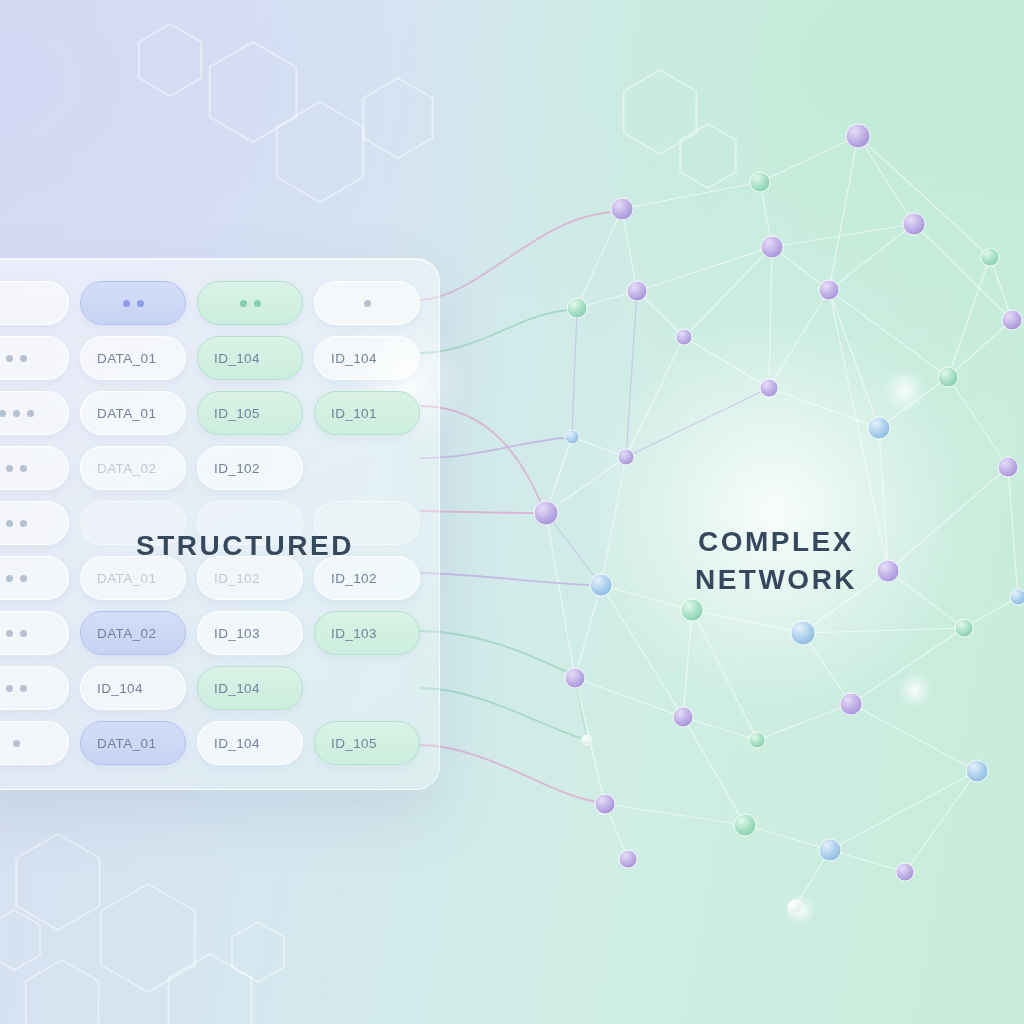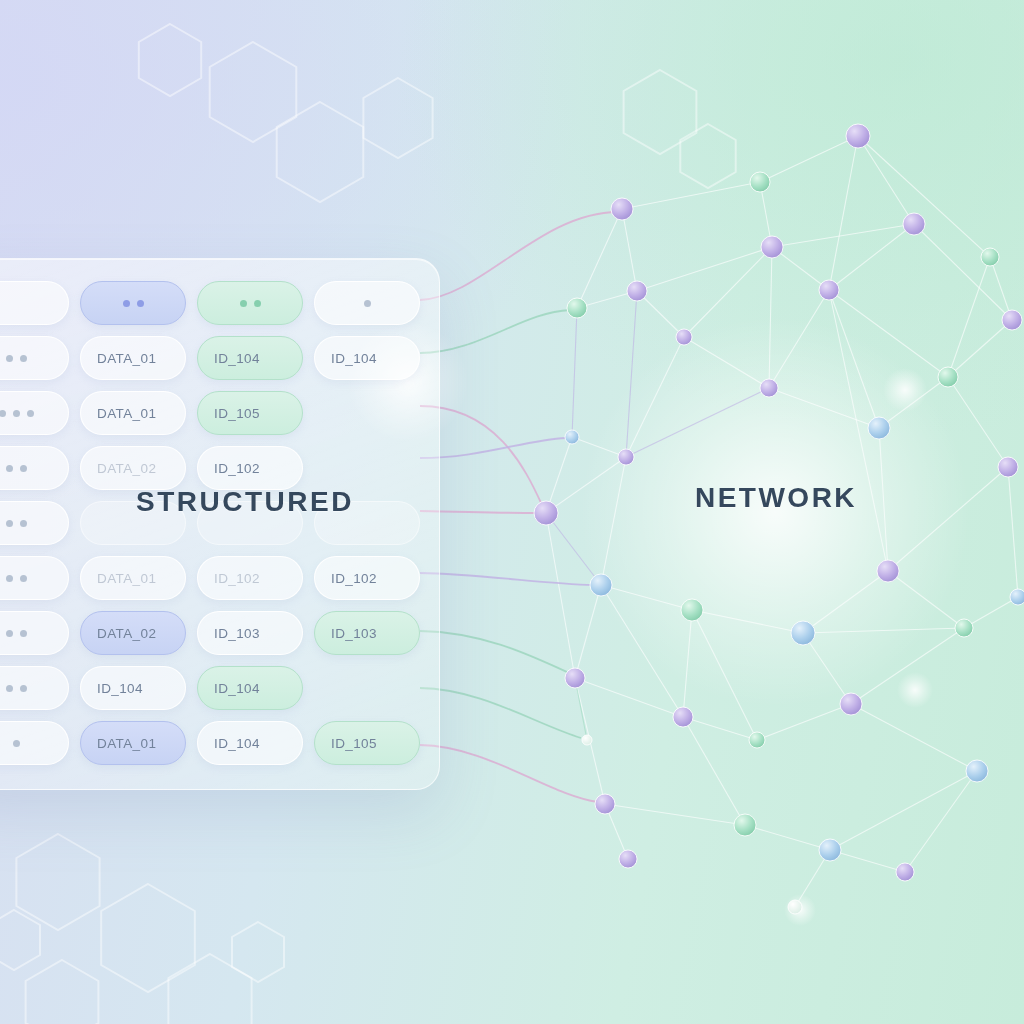--- a/index.html
+++ b/index.html
@@ -41,21 +41,21 @@
   .cell.faded .lbl{color:rgba(114,130,154,.4)}
   .dots{display:flex;gap:7px;align-items:center;margin:0 auto}
   .dot{width:7px;height:7px;border-radius:50%;background:#b6c2d2}
   .cell.blue .dot{background:#8e9de6}
   .cell.green .dot{background:#86cfae}
 
   
   .title{
     position:absolute;z-index:3;text-align:center;
     font-size:28px;font-weight:600;letter-spacing:2.5px;
-    color:#35485d;line-height:38px;
+    color:#35485d;line-height:38px;margin-top:44px;
   }
   .title.left{left:45px;top:483px;width:400px;text-shadow:0 1px 0 rgba(255,255,255,.5)}
   .title.right{left:576px;top:479px;width:400px;text-shadow:0 1px 0 rgba(255,255,255,.5)}
 
   
   .edge{stroke:rgba(255,255,255,.62);stroke-width:1.1}
   .edge.lav{stroke:rgba(187,172,228,.55)}
   .edge.grn{stroke:rgba(150,215,185,.5)}
   .node{stroke:rgba(255,255,255,.85);stroke-width:1}
   .connector{fill:none;stroke-width:1.8;opacity:.85}
@@ -287,20 +287,23 @@
             <span class="dot"></span>
             <span class="dot"></span>
           </div>
         </div>
         <div class="cell plain">
           <span class="lbl">DATA_01</span>
         </div>
         <div class="cell green">
           <span class="lbl">ID_105</span>
         </div>
+        <div class="cell green">
+          <span class="lbl">ID_101</span>
+        </div>
       </div>
       <div class="trow">
         <div class="cell plain">
           <div class="dots">
             <span class="dot"></span>
             <span class="dot"></span>
           </div>
         </div>
         <div class="cell plain faded">
           <span class="lbl">DATA_02</span>
@@ -384,16 +387,17 @@
           <span class="lbl">ID_105</span>
         </div>
       </div>
     </div>
 
   <div class="title left">
     <div>STRUCTURED</div>
   </div>
 
   <div class="title right">
+    <div>COMPLEX</div>
     <div>NETWORK</div>
   </div>
 
 </div>
 
 </body></html>

